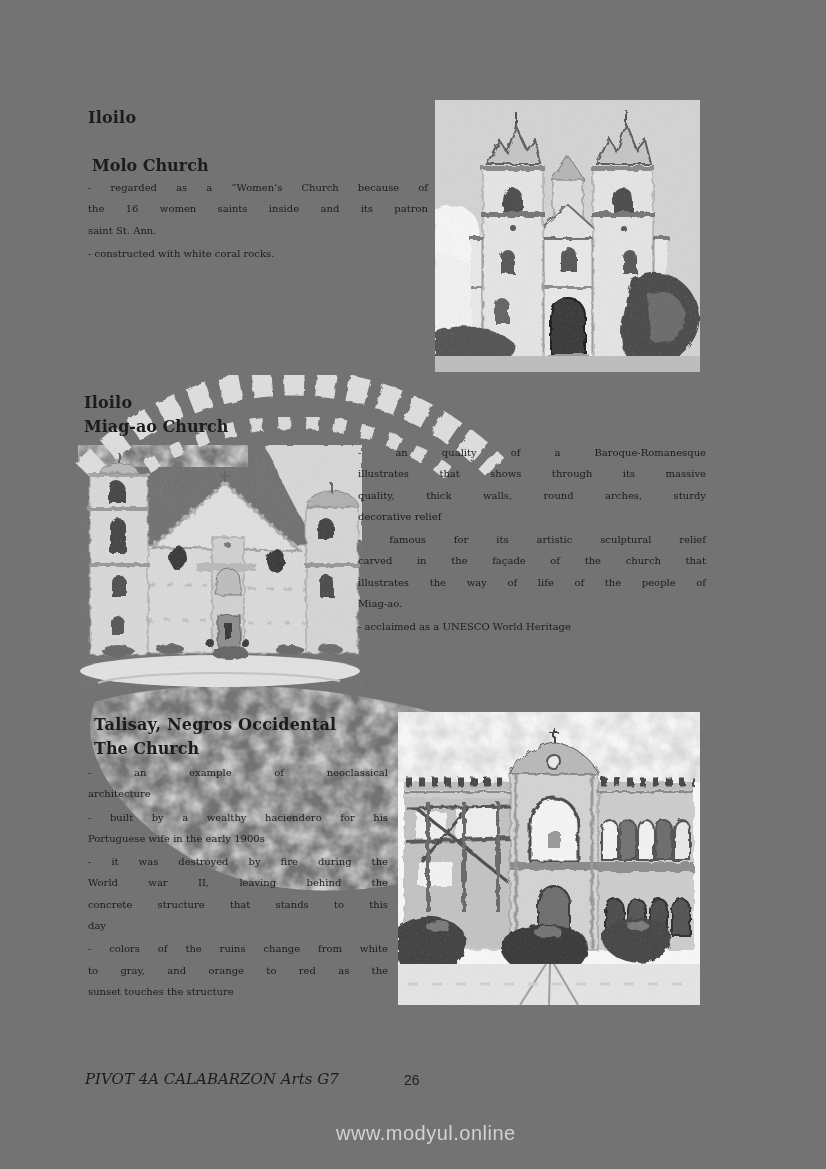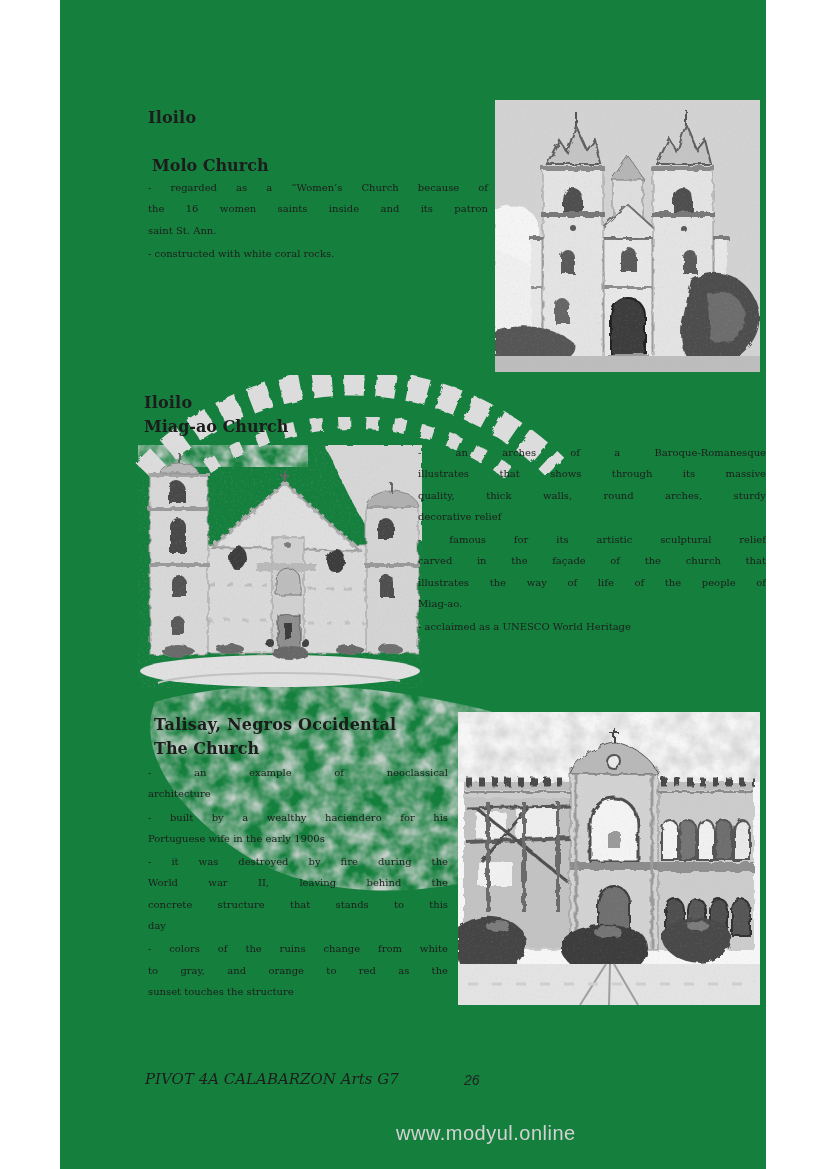--- a/index.html
+++ b/index.html
@@ -1,32 +1,32 @@
 <!DOCTYPE html>
 <html><head>
 <meta charset="utf-8">
 <style>
   * { margin:0; padding:0; box-sizing:border-box; }
   html,body { background:#ffffff; }
   .page {
-    position:relative; width:706px; height:1169px; margin:0 auto;
-    background:#15803d; overflow:hidden;
+    position:relative; width:826px; height:1169px; margin:0 auto;
+    background:#737373; overflow:hidden;
     font-family:"DejaVu Serif","Liberation Serif",serif;
     color:#1c1c1c;
     padding-left:19px;
   }
   .abs { position:absolute; }
   .region-heading { font-size:16px; font-weight:bold; letter-spacing:.2px; }
   .place-title   { font-size:16px; font-weight:bold; }
   .body-col { font-size:10px; line-height:21.3px; }
   .para { margin-bottom:2px; }
   .para .tline { text-align:justify; text-align-last:justify; text-justify:inter-word; }
   .para .tline:last-child { text-align-last:left; }
   .footer-text { font-style:italic; font-size:15px; }
-  .page-number { font-family:"Liberation Sans",sans-serif; font-size:14px; color:#222;font-style:italic; }
+  .page-number { font-family:"Liberation Sans",sans-serif; font-size:14px; color:#222; }
   .watermark-url {
     font-family:"Liberation Sans",sans-serif; font-size:20px;
     color:#d2d2d2; letter-spacing:.5px;
   }
   .stamp { position:absolute; left:40px; top:372px; }
   svg { display:block; }
 </style>
 </head>
 <body>
 
@@ -187,21 +187,21 @@
         <rect x="146" y="178" width="8" height="16" fill="#3b3b3b"></rect>
         <circle cx="132" cy="198" r="4" fill="#3f3f3f"></circle>
         <circle cx="168" cy="199" r="4" fill="#3f3f3f"></circle>
       </g>
       <rect width="284" height="243" filter="url(#speckle)" opacity="0.5"></rect>
     </svg>
   </div>
 
   <div class="abs body-col" style="left:358px;top:442px;width:348px">
     <div class="para">
-        <div class="tline">- an arches of a Baroque-Romanesque</div>
+        <div class="tline">- an quality of a Baroque-Romanesque</div>
         <div class="tline">illustrates that shows through its massive</div>
         <div class="tline">quality, thick walls, round arches, sturdy</div>
         <div class="tline">decorative relief</div>
       </div>
     <div class="para">
         <div class="tline">- famous for its artistic sculptural relief</div>
         <div class="tline">carved in the façade of the church that</div>
         <div class="tline">illustrates the way of life of the people of</div>
         <div class="tline">Miag-ao.</div>
       </div>

